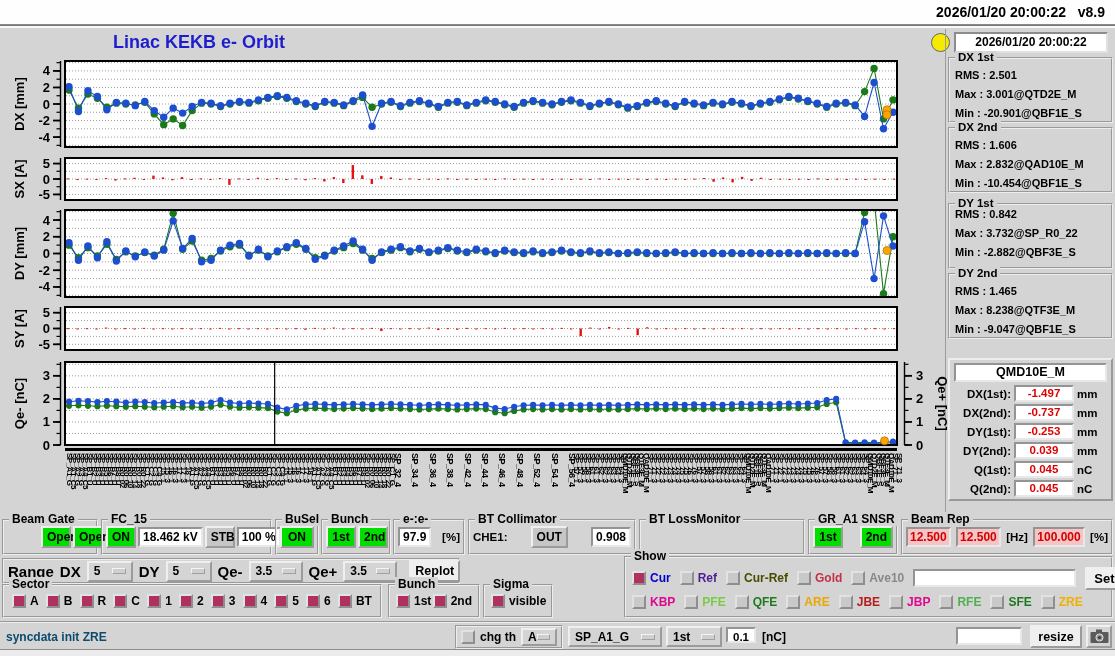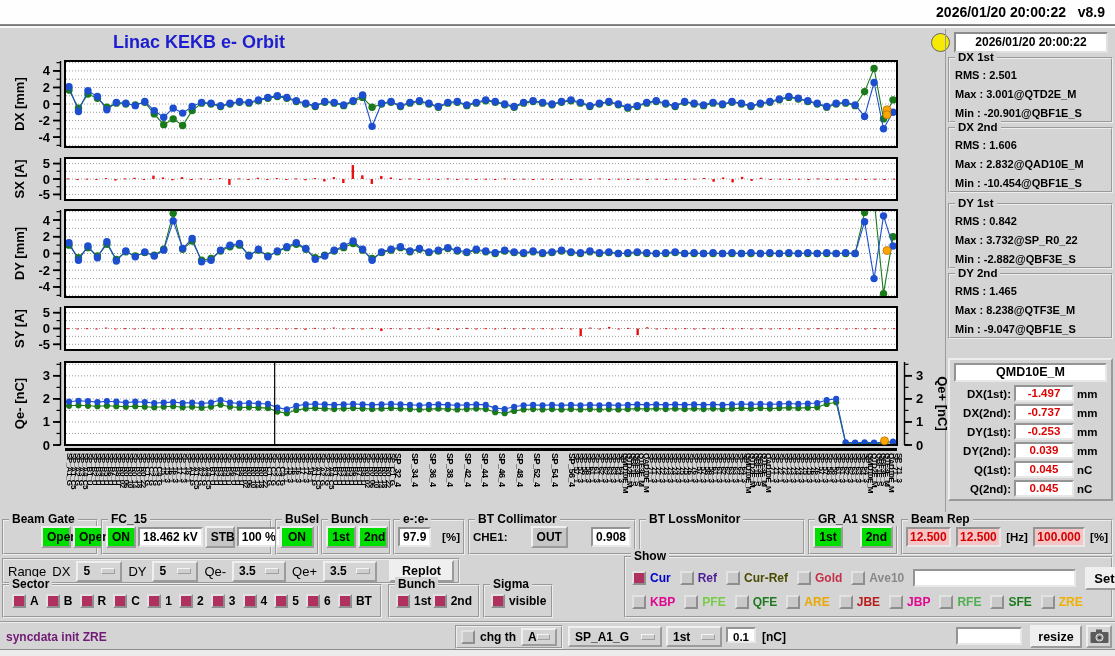--- a/index.html
+++ b/index.html
@@ -55,27 +55,27 @@
   
   #plots svg{position:absolute;left:0;overflow:visible}
   #xband{position:absolute;left:0;top:451px;width:947px;height:62px;overflow:hidden}
   .vtxt{position:absolute;writing-mode:vertical-rl;font-size:8px;font-weight:bold;line-height:1;
     white-space:nowrap;color:#000;letter-spacing:-0.5px}
   .vtxt.mid{font-size:9px}
   #xbar{position:absolute;left:65px;top:448px;width:832px;height:3px;background:#000}
   
   #range-bar{position:absolute;left:2px;top:558px;width:458px;height:26px;border:2px groove #ededed;
     box-sizing:border-box;display:flex;align-items:center;gap:6px;padding:0 4px}
-  #range-bar .rlbl{font-weight:normal;font-size:13px}
+  #range-bar .rlbl{font-weight:bold;font-size:15px}
   
   #show-box{padding:8px 6px 4px 6px}
   .showrow{display:flex;align-items:center;gap:9px;height:24px}
   
   #statusbar{position:absolute;left:0;top:621px;width:1115px;height:28px;border-top:2px groove #ededed;box-sizing:border-box}
-  #statusmsg{position:absolute;left:6px;top:7px;color:#701a75;font-weight:bold;font-size:12px}
+  #statusmsg{position:absolute;left:6px;top:7px;color:#0c4a6e;font-weight:bold;font-size:12px}
   .sbpanel{position:absolute;border:2px groove #ededed;display:flex;align-items:center;gap:5px;
     padding:0 4px;height:24px;box-sizing:border-box}
   #bottomstrip{position:absolute;left:0;top:649px;width:1115px;height:7px;background:#ececec;border-top:1px solid #8c8c8c;box-sizing:border-box}
   input.tin{border:2px inset #e8e8e8;background:#fff;height:14px;font-family:"Liberation Sans",sans-serif;font-size:12px;padding:0 2px}
 </style>
 </head>
 <body>
 
 <div id="screen">
   <div id="topbar">
@@ -1189,21 +1189,21 @@
       <div class="statbox" style="top: 127px;">
         <span class="glabel">DX 2nd</span>
         <div style="padding-top: 7px;">
           <div class="sline">RMS :  1.606</div>
           <div class="sline">Max :  2.832@QAD10E_M</div>
           <div class="sline">Min :  -10.454@QBF1E_S</div>
         </div>
       </div>
       <div class="statbox" style="top: 203px;">
         <span class="glabel">DY 1st</span>
-        <div style="padding-top: 7px;">
+        <div style="">
           <div class="sline">RMS :  0.842</div>
           <div class="sline">Max :  3.732@SP_R0_22</div>
           <div class="sline">Min :  -2.882@QBF3E_S</div>
         </div>
       </div>
       <div class="statbox" style="top: 273px;">
         <span class="glabel">DY 2nd</span>
         <div style="padding-top: 7px;">
           <div class="sline">RMS :  1.465</div>
           <div class="sline">Max :  8.238@QTF3E_M</div>

